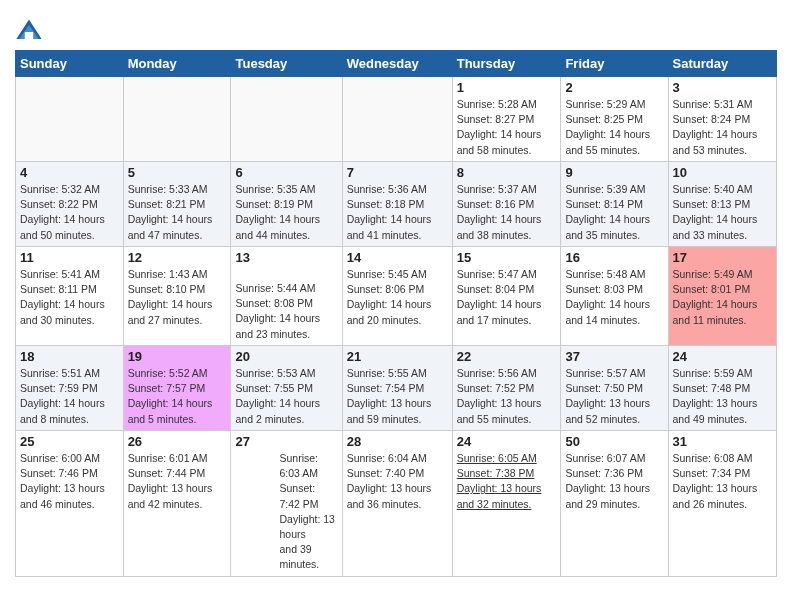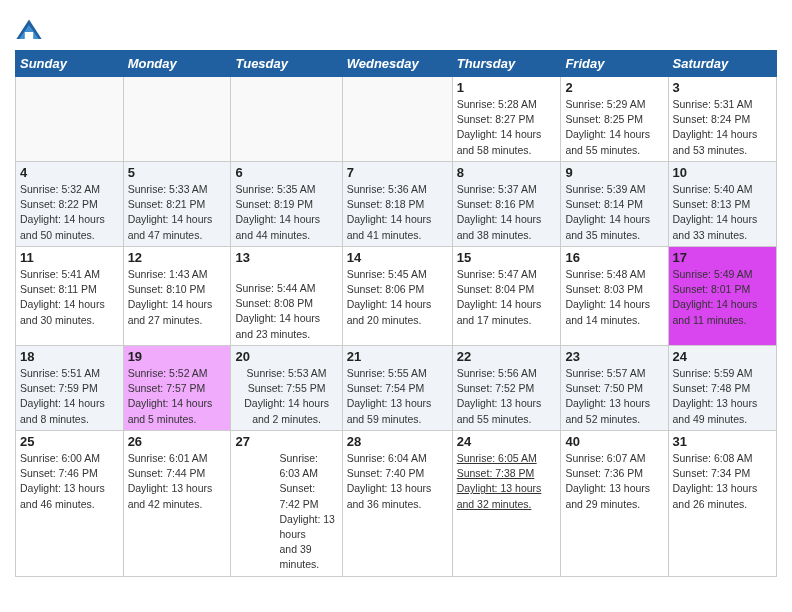--- a/index.html
+++ b/index.html
@@ -52,21 +52,20 @@
       border-collapse: collapse;
       font-size: 11px;
     }
     .calendar th {
       background: #2060a0;
       color: #fff;
       padding: 5px 4px;
       text-align: left;
       font-size: 13px;
       border: 1px solid #2060a0;
-      font-style: italic;
     }
     .calendar td {
       border: 1px solid #ccc;
       vertical-align: top;
       padding: 3px 4px;
       height: 85px;
       width: 113px;
     }
     .day-number {
       font-weight: bold;
@@ -236,21 +235,21 @@
 Daylight: 14 hours
 and 17 minutes.</div>
         </td>
         <td style="background: rgb(255, 255, 255);">
           <span class="day-number">16</span>
           <div class="day-info" style="white-space: pre-line;">Sunrise: 5:48 AM
 Sunset: 8:03 PM
 Daylight: 14 hours
 and 14 minutes.</div>
         </td>
-        <td style="background: #d946ef;">
+        <td style="background: #fca5a5;">
           <span class="day-number">17</span>
           <div class="day-info" style="white-space: pre-line;">Sunrise: 5:49 AM
 Sunset: 8:01 PM
 Daylight: 14 hours
 and 11 minutes.</div>
         </td>
       </tr>
       <tr>
         <td style="background: rgb(240, 244, 248);">
           <span class="day-number">18</span>
@@ -261,41 +260,41 @@
         </td>
         <td style="background: #f0abfc;">
           <span class="day-number">19</span>
           <div class="day-info" style="white-space: pre-line;">Sunrise: 5:52 AM
 Sunset: 7:57 PM
 Daylight: 14 hours
 and 5 minutes.</div>
         </td>
         <td style="background: rgb(240, 244, 248);">
           <span class="day-number">20</span>
-          <div class="day-info" style="white-space: pre-line; text-align: center;">Sunrise: 5:53 AM
+          <div class="day-info" style="white-space: pre-line;">Sunrise: 5:53 AM
 Sunset: 7:55 PM
 Daylight: 14 hours
 and 2 minutes.</div>
         </td>
         <td style="background: rgb(240, 244, 248);">
           <span class="day-number">21</span>
           <div class="day-info" style="white-space: pre-line;">Sunrise: 5:55 AM
 Sunset: 7:54 PM
 Daylight: 13 hours
 and 59 minutes.</div>
         </td>
         <td style="background: rgb(240, 244, 248);">
           <span class="day-number">22</span>
           <div class="day-info" style="white-space: pre-line;">Sunrise: 5:56 AM
 Sunset: 7:52 PM
 Daylight: 13 hours
 and 55 minutes.</div>
         </td>
         <td style="background: rgb(240, 244, 248);">
-          <span class="day-number">23</span>
+          <span class="day-number">37</span>
           <div class="day-info" style="white-space: pre-line;">Sunrise: 5:57 AM
 Sunset: 7:50 PM
 Daylight: 13 hours
 and 52 minutes.</div>
         </td>
         <td style="background: rgb(240, 244, 248);">
           <span class="day-number">24</span>
           <div class="day-info" style="white-space: pre-line;">Sunrise: 5:59 AM
 Sunset: 7:48 PM
 Daylight: 13 hours
@@ -332,21 +331,21 @@
 and 36 minutes.</div>
         </td>
         <td style="background: rgb(255, 255, 255);">
           <span class="day-number">24</span>
           <div class="day-info" style="white-space: pre-line; text-decoration: underline;">Sunrise: 6:05 AM
 Sunset: 7:38 PM
 Daylight: 13 hours
 and 32 minutes.</div>
         </td>
         <td style="background: rgb(255, 255, 255);">
-          <span class="day-number">40</span>
+          <span class="day-number">50</span>
           <div class="day-info" style="white-space: pre-line;">Sunrise: 6:07 AM
 Sunset: 7:36 PM
 Daylight: 13 hours
 and 29 minutes.</div>
         </td>
         <td style="background: rgb(255, 255, 255);">
           <span class="day-number">31</span>
           <div class="day-info" style="white-space: pre-line;">Sunrise: 6:08 AM
 Sunset: 7:34 PM
 Daylight: 13 hours

